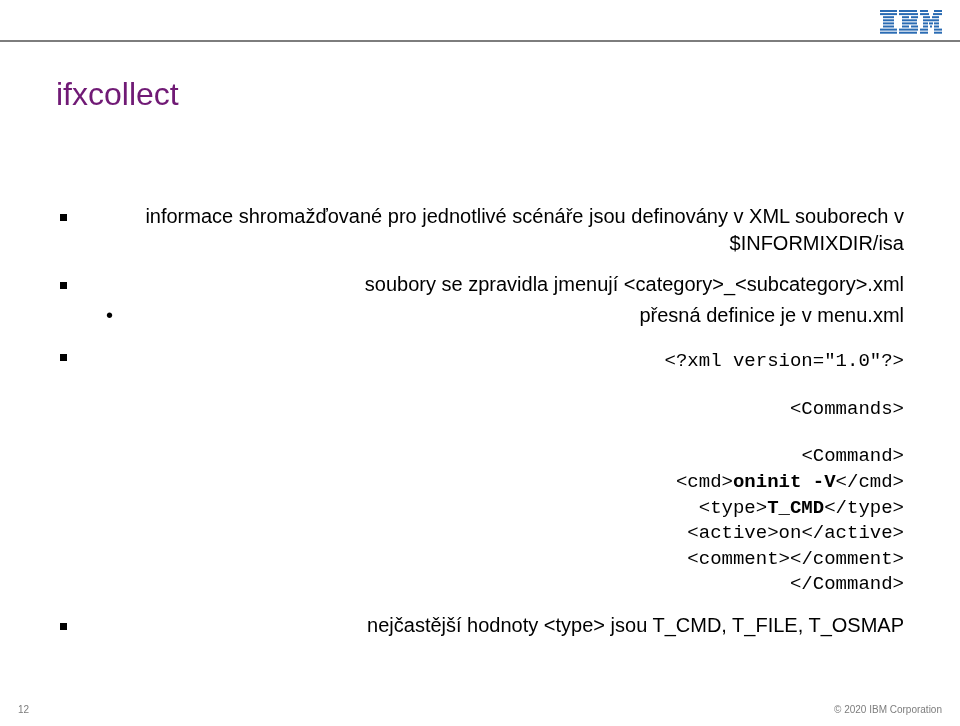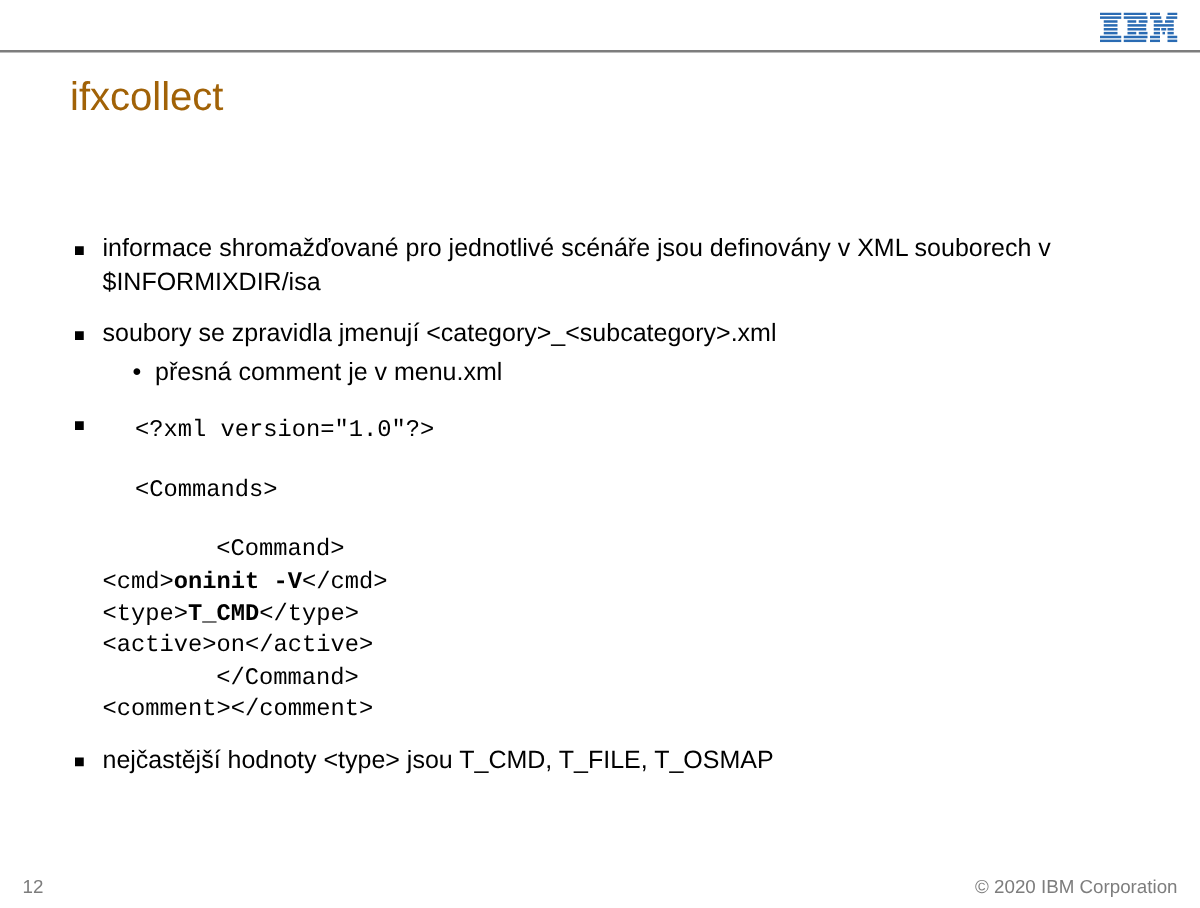--- a/index.html
+++ b/index.html
@@ -29,29 +29,30 @@
   .logo svg { display: block; }
   .top-rule {
     position: absolute;
     left: 0;
     right: 0;
     top: 40px;
     height: 0;
     border-top: 2px solid #7d7d7d;
   }
   .title {
-    color: #a16207;
+    color: #701a75;
     font-size: 32px;
     font-weight: 400;
-    margin-top: 31px;
+    margin-top: 48px;
     margin-bottom: 90px;
   }
   .content {
     font-size: 20px;
     line-height: 1.35;
+    text-align: right;
   }
   ul.bullets {
     list-style: none;
     padding: 0;
     margin: 0 0 0 4px;
   }
   ul.bullets > li {
     position: relative;
     padding-left: 22px;
     margin-bottom: 14px;
@@ -95,21 +96,21 @@
   .gap-small { height: 6px; }
   .gap-mid { height: 22px; }
   .footer {
     position: absolute;
     left: 0;
     right: 0;
     bottom: 0;
     height: 28px;
     background: #ffffff;
     color: #7d7d7d;
-    font-size: 15px;
+    font-size: 10px;
     display: flex;
     justify-content: space-between;
     align-items: center;
     padding: 0 18px 6px 18px;
   }
 </style>
 </head>
 <body>
 
 <div class="page">
@@ -164,36 +165,36 @@
 
   <div class="content">
     <ul class="bullets">
       <li>
         <span>informace shromažďované pro jednotlivé scénáře jsou definovány v XML souborech v $INFORMIXDIR/isa</span>
       </li>
       <li>
         <span>soubory se zpravidla jmenují &lt;category&gt;_&lt;subcategory&gt;.xml</span>
         <ul class="subbullets">
           <li>
-            <span>přesná comment je v menu.xml</span>
+            <span>přesná definice je v menu.xml</span>
           </li>
         </ul>
       </li>
       <li>
         <div class="gap-small"></div>
         <div class="mono indent1">&lt;?xml version="1.0"?&gt;</div>
         <div class="gap-mid"></div>
         <div class="mono indent1">&lt;Commands&gt;</div>
         <div class="gap-mid"></div>
         <div class="mono indent2">&lt;Command&gt;</div>
         <div class="mono indent3"><span>&lt;cmd&gt;</span><span class="b">oninit -V</span><span>&lt;/cmd&gt;</span></div>
         <div class="mono indent3"><span>&lt;type&gt;</span><span class="b">T_CMD</span><span>&lt;/type&gt;</span></div>
         <div class="mono indent3">&lt;active&gt;on&lt;/active&gt;</div>
+        <div class="mono indent3">&lt;comment&gt;&lt;/comment&gt;</div>
         <div class="mono indent2">&lt;/Command&gt;</div>
-        <div class="mono indent3">&lt;comment&gt;&lt;/comment&gt;</div>
       </li>
       <li>
         <span>nejčastější hodnoty &lt;type&gt; jsou T_CMD, T_FILE, T_OSMAP</span>
       </li>
     </ul>
   </div>
 
   <div class="footer">
     <span>12</span>
     <span>© 2020 IBM Corporation</span>

